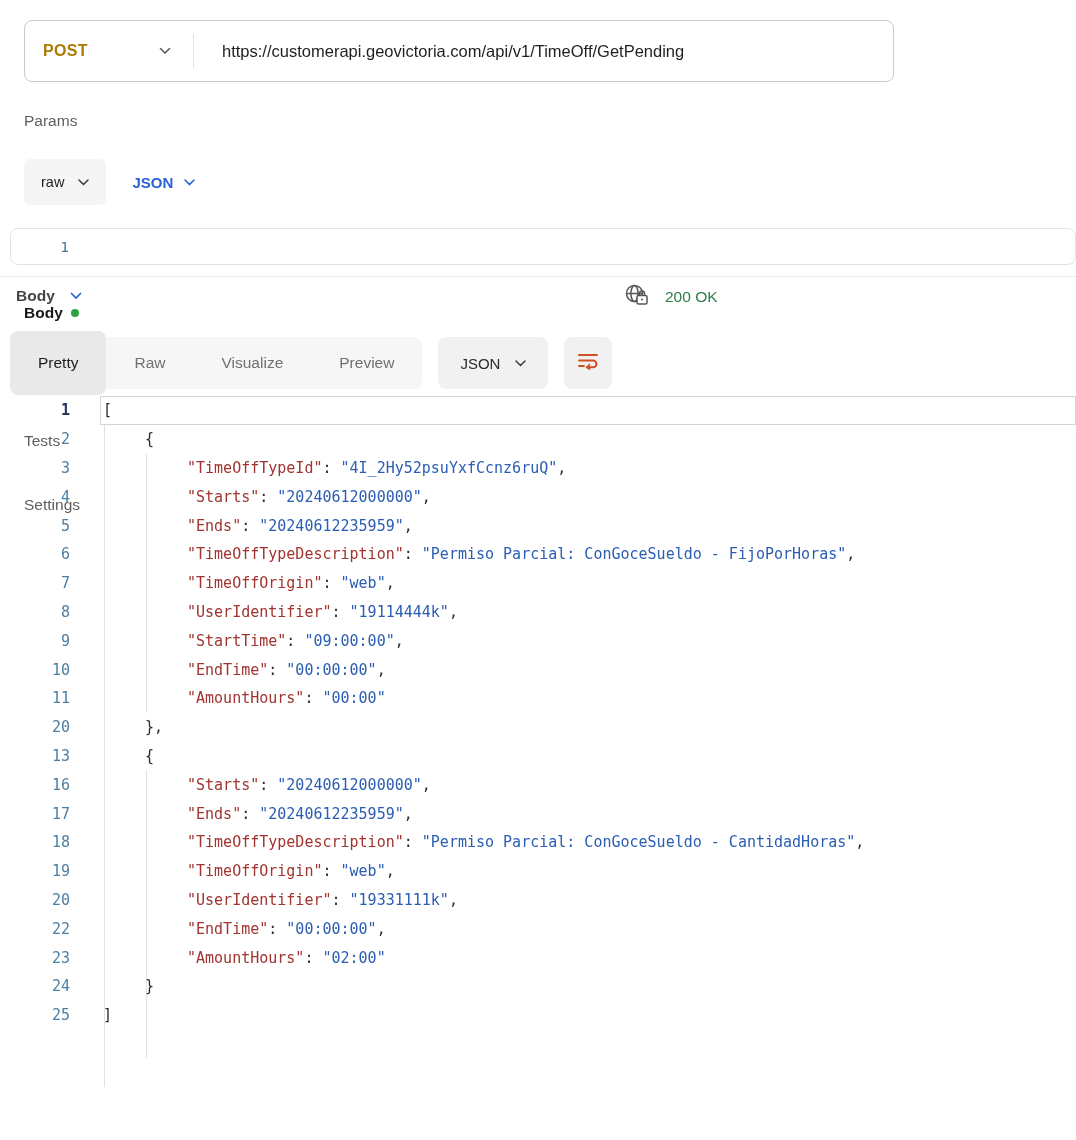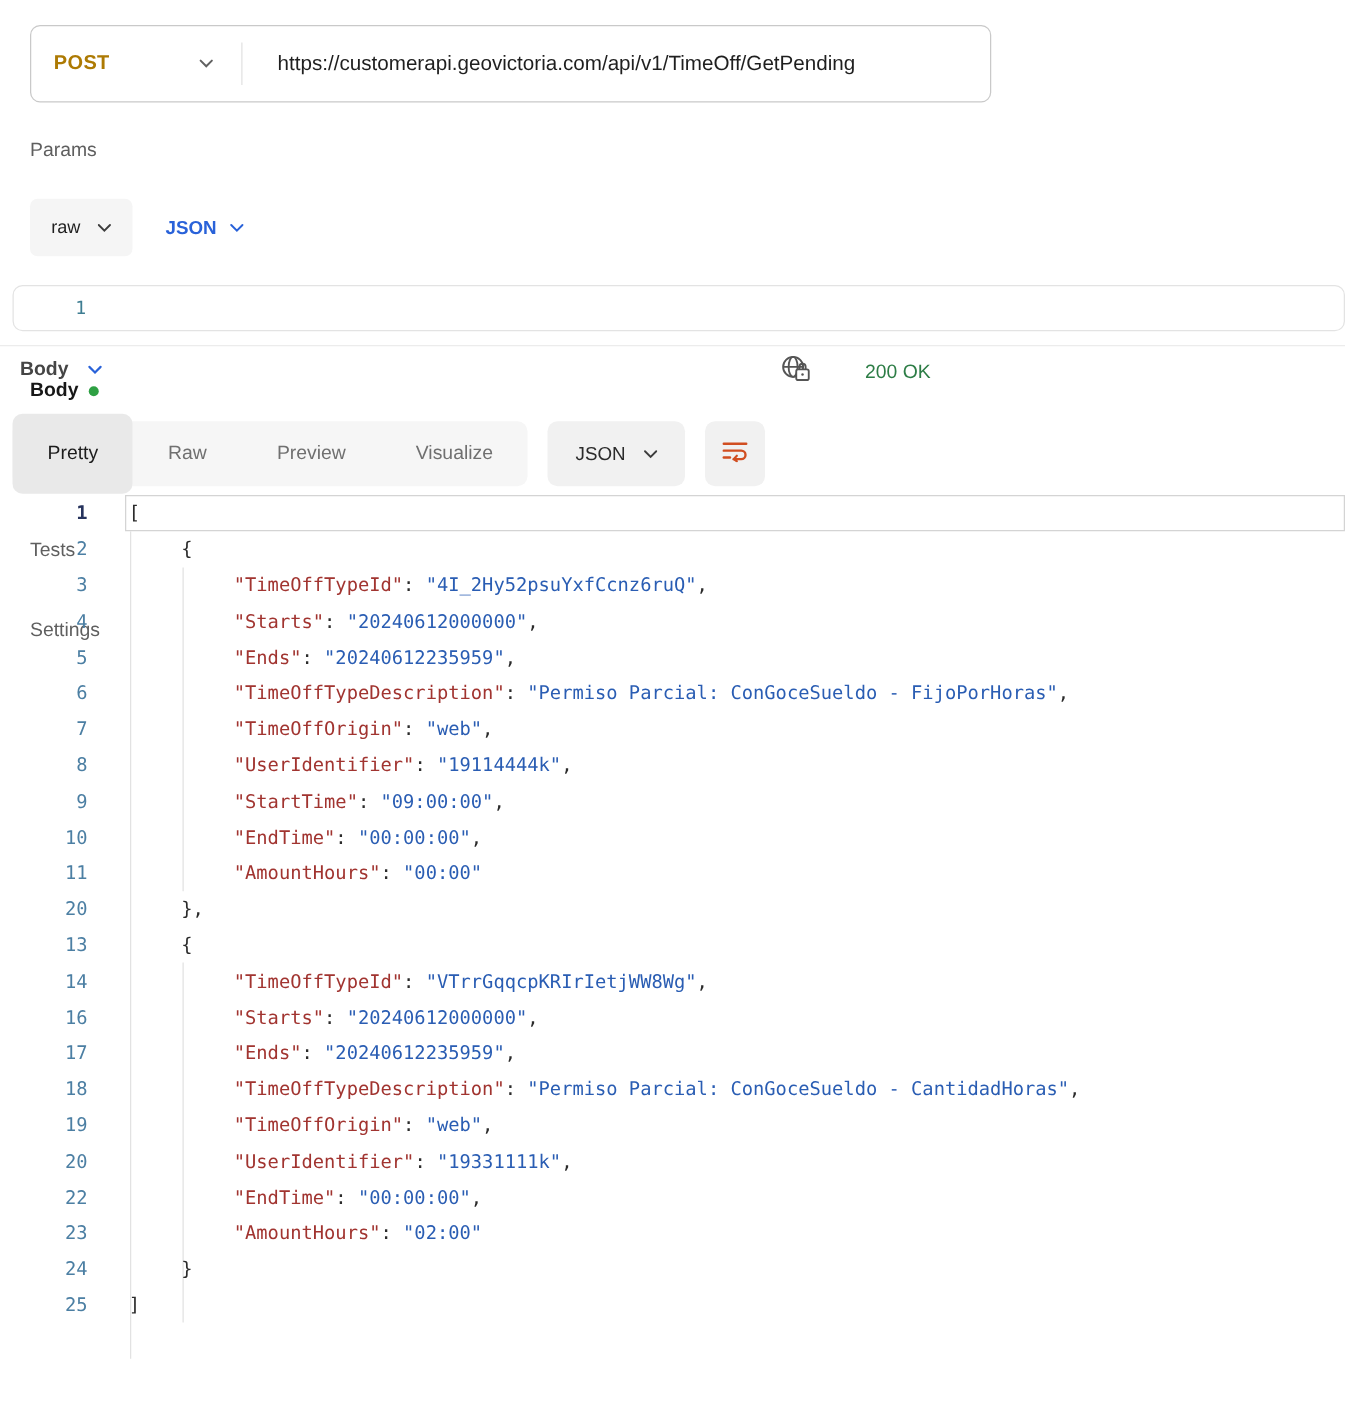--- a/index.html
+++ b/index.html
@@ -2,21 +2,21 @@
 <html><head>
 <meta charset="utf-8">
 <style>
   html,body{margin:0;padding:0;}
   body{
     width:1076px;height:1140px;position:relative;background:#ffffff;
     font-family:"Liberation Sans",sans-serif;color:#212121;overflow:hidden;
   }
   
   .url-bar{
-    position:absolute;left:24px;top:20px;width:769px;height:62px;
+    position:absolute;left:24px;top:20px;width:870px;height:62px;
     border:1px solid #c9c9c9;border-radius:8px;box-sizing:border-box;
     display:flex;align-items:center;background:#fff;
   }
   .method{display:flex;align-items:center;padding:0 0 0 18px;width:150px;cursor:pointer;}
   .method-label{color:#ad7a03;font-weight:700;font-size:16px;letter-spacing:.3px;}
   .method .chev{margin-left:auto;margin-right:22px;}
   .vsep{width:1px;height:34px;background:#e2e2e2;}
   .url-text{margin-left:28px;font-size:16.5px;color:#1f1f1f;white-space:nowrap;cursor:text;}
   .chev svg{display:block;}
   
@@ -36,21 +36,21 @@
     border:1px solid #e3e3e3;border-radius:8px;box-sizing:border-box;
     display:flex;align-items:center;cursor:text;background:#fff;
   }
   .req-editor .ln{width:58px;text-align:right;color:#3e7d92;font-family:"DejaVu Sans Mono",monospace;font-size:14.5px;}
   
   .divider{position:absolute;left:0;top:276px;width:1076px;height:1px;background:#ececec;}
   
   .resp-header{position:absolute;left:16px;top:287px;display:flex;align-items:center;gap:15px;}
   .resp-body-label{font-size:15.5px;font-weight:700;color:#454545;cursor:pointer;}
   .status{position:absolute;left:624px;top:283px;display:flex;align-items:center;gap:15px;}
-  .status-text{color:#2d7d46;font-size:15.5px;margin-left:27px;}
+  .status-text{color:#2d7d46;font-size:15.5px;}
   
   .resp-toolbar{position:absolute;left:10px;top:337px;display:flex;gap:16px;height:52px;}
   .seg-group{background:#f6f6f6;border-radius:8px;display:flex;align-items:center;font-size:15.5px;color:#707070;}
   .seg{padding:0 28px;height:64px;display:flex;align-items:center;border-radius:8px;cursor:pointer;white-space:nowrap;}
   .seg.active{background:#e9e9e9;color:#1c1c1c;}
   .json-btn{background:#f1f1f1;border-radius:8px;padding:0 22px;display:flex;align-items:center;gap:15px;font-size:15px;color:#2b2b2b;cursor:pointer;}
   .wrap-btn{background:#f1f1f1;border-radius:8px;width:48px;display:flex;align-items:center;justify-content:center;cursor:pointer;}
   
   .code-area{
     position:absolute;left:0;top:396px;width:1076px;height:740px;
@@ -160,24 +160,24 @@
 
 <div class="resp-toolbar">
   <div class="seg-group">
     <div class="seg active">
       <span>Pretty</span>
     </div>
     <div class="seg">
       <span>Raw</span>
     </div>
     <div class="seg">
+      <span>Visualize</span>
+    </div>
+    <div class="seg">
       <span>Preview</span>
-    </div>
-    <div class="seg">
-      <span>Visualize</span>
     </div>
   </div>
   <div class="json-btn">
     <span>JSON</span>
     <span class="chev">
       <svg width="11" height="7" viewBox="0 0 11 7">
           <path d="M1 1 L5.5 5.5 L10 1" stroke="#3d3d3d" stroke-width="1.5" fill="none" stroke-linecap="round"></path>
         </svg>
     </span>
   </div>
@@ -245,24 +245,20 @@
       </div>
       <div class="code-line">
         <span class="ln">20</span>
         <span class="lc" style="padding-left: 42px;"><span class="p">},</span></span>
       </div>
       <div class="code-line">
         <span class="ln">13</span>
         <span class="lc" style="padding-left: 42px;"><span class="p">{</span></span>
       </div>
       <div class="code-line">
-        <span class="ln">14</span>
-        <span class="lc" style="padding-left: 84px;"><span class="k">"TimeOffTypeId"</span><span class="p">: </span><span class="v">"VTrrGqqcpKRIrIetjWW8Wg"</span><span class="p">,</span></span>
-      </div>
-      <div class="code-line">
         <span class="ln">16</span>
         <span class="lc" style="padding-left: 84px;"><span class="k">"Starts"</span><span class="p">: </span><span class="v">"20240612000000"</span><span class="p">,</span></span>
       </div>
       <div class="code-line">
         <span class="ln">17</span>
         <span class="lc" style="padding-left: 84px;"><span class="k">"Ends"</span><span class="p">: </span><span class="v">"20240612235959"</span><span class="p">,</span></span>
       </div>
       <div class="code-line">
         <span class="ln">18</span>
         <span class="lc" style="padding-left: 84px;"><span class="k">"TimeOffTypeDescription"</span><span class="p">: </span><span class="v">"Permiso Parcial: ConGoceSueldo - CantidadHoras"</span><span class="p">,</span></span>

